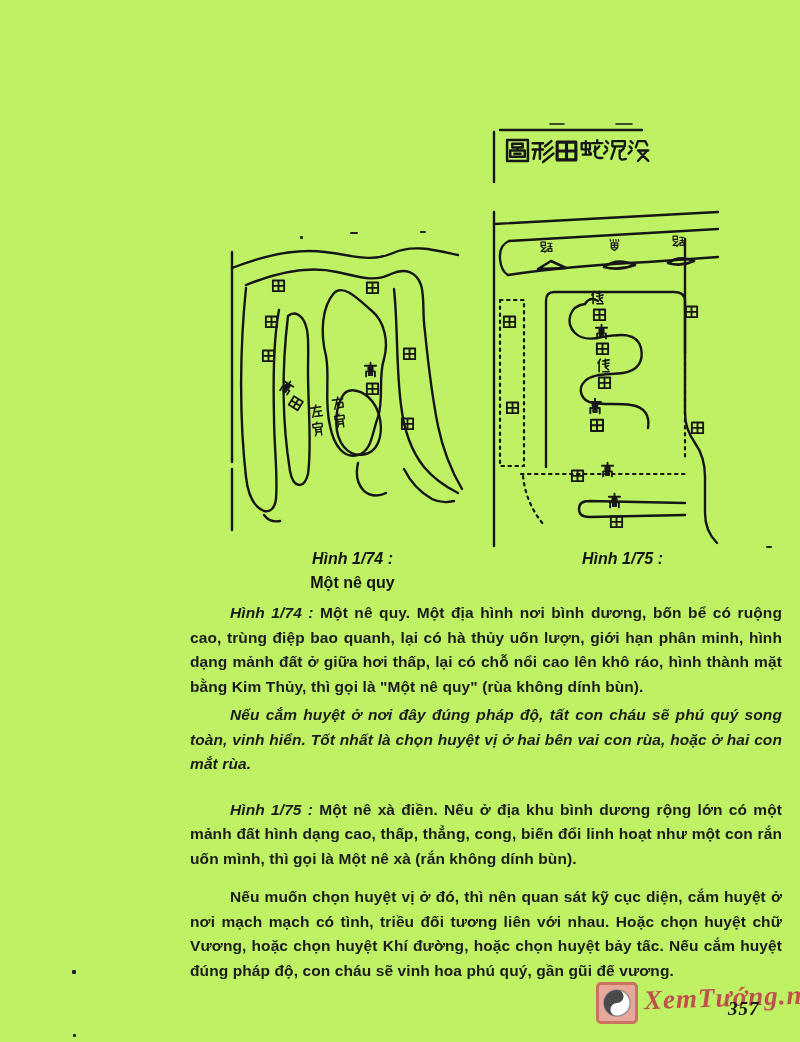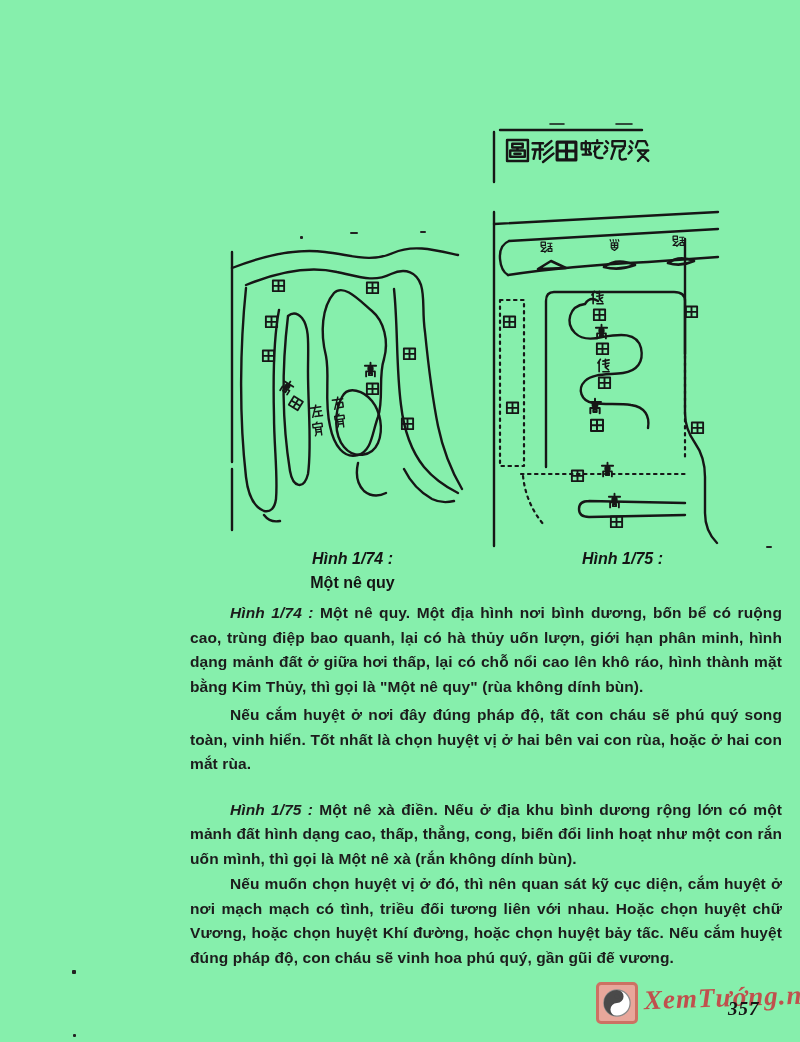--- a/index.html
+++ b/index.html
@@ -1,27 +1,27 @@
 <!DOCTYPE html>
 <html><head>
 <meta charset="utf-8">
 <style>
   html,body{margin:0;padding:0;background:#888;}
-  #page{position:relative;width:800px;height:1042px;background:#86efac;overflow:hidden;
+  #page{position:relative;width:800px;height:1042px;background:#bef264;overflow:hidden;
         font-family:"Liberation Sans",sans-serif;color:#1b1b1b;margin:0 auto;}
   svg.fig{position:absolute;overflow:visible;}
   .stroke{fill:none;stroke:#161616;stroke-width:2.4;stroke-linecap:round;stroke-linejoin:round;}
   .dash{stroke-dasharray:2.5 4.5;stroke-width:2.2;}
   .caption{position:absolute;text-align:center;font-size:16px;font-weight:700;line-height:24px;color:#141414;}
   .caption .cap-label{font-style:italic;}
   .body-text{position:absolute;left:190px;top:601px;width:592px;font-size:15.5px;
              font-weight:700;line-height:24.5px;text-align:justify;color:#1c1c1c;letter-spacing:.1px;}
   .body-text p{margin:0 0 4px;text-indent:40px;}
-  .body-text p:nth-of-type(2){margin-bottom:21px;}
-  .body-text p:nth-of-type(3){margin-bottom:1px;}
+  .body-text p:nth-of-type(2){margin-bottom:21px;font-style:italic;}
+  .body-text p:nth-of-type(3){margin-bottom:14px;}
   .body-text em{font-style:italic;}
   .speck{position:absolute;background:#222;border-radius:1px;}
   .watermark{position:absolute;left:596px;top:982px;display:flex;align-items:flex-start;}
   .wm-icon{width:42px;height:42px;border-radius:5px;background:#e8a79b;border:3px solid #cc7263;
            display:flex;align-items:center;justify-content:center;box-sizing:border-box;}
   .wm-text{font-family:"Liberation Serif",serif;font-style:italic;font-weight:700;font-size:27px;
            color:#c0504d;margin-left:6px;transform:rotate(-2deg);letter-spacing:1px;}
   .page-number{position:absolute;left:728px;top:998px;font-family:Liberation Serif, serif;
                font-style:italic;font-weight:700;font-size:19px;color:#151515;letter-spacing:1px;}
 </style>

